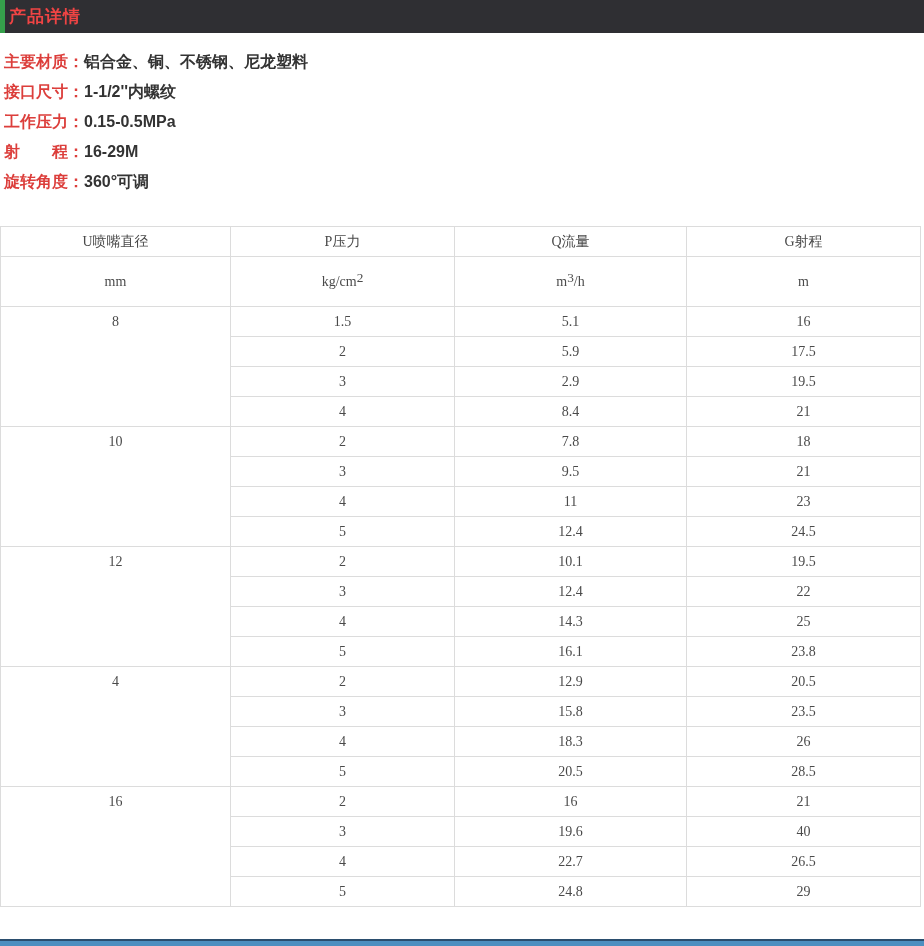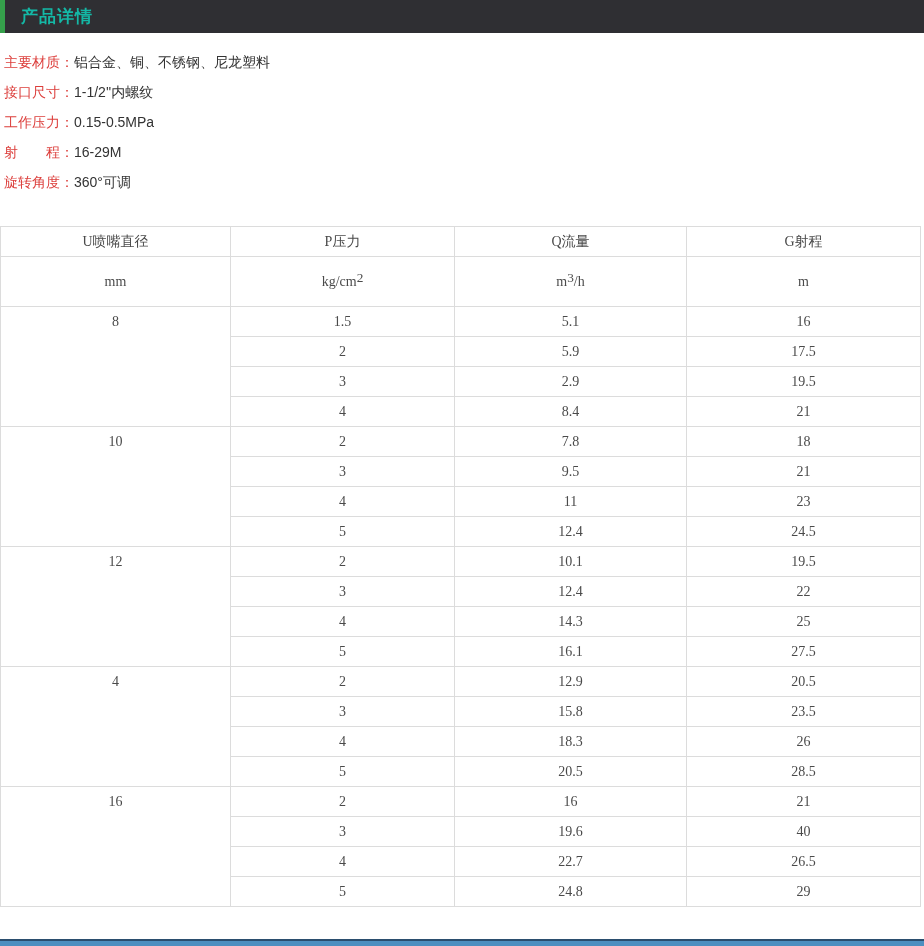--- a/index.html
+++ b/index.html
@@ -18,36 +18,37 @@
 
   
   .header-bar {
     height: 33px;
     background: #2f2f33;
     border-left: 5px solid #35a04b;
     display: flex;
     align-items: center;
   }
   .header-title {
-    color: #14b8a6;
+    color: #ef4444;
     font-size: 17px;
     font-weight: bold;
-    padding-left: 16px;
+    padding-left: 4px;
     letter-spacing: 1px;
   }
 
   
   .specs {
     padding: 14px 0 0 4px;
   }
   .spec-line {
     height: 30px;
     line-height: 30px;
-    font-size: 14px;
+    font-size: 16px;
     white-space: pre;
+    font-weight: bold;
   }
   .spec-label { color: #dc3e3b; }
   .spec-value { color: #333333; }
 
   
   table.spec-table {
     width: calc(100% - 3px);
     border-collapse: collapse;
     margin-top: 29px;
     table-layout: fixed;
@@ -178,21 +179,21 @@
           <td>22</td>
         </tr>
         <tr>
           <td>4</td>
           <td>14.3</td>
           <td>25</td>
         </tr>
         <tr>
           <td>5</td>
           <td>16.1</td>
-          <td>27.5</td>
+          <td>23.8</td>
         </tr>
         <tr>
           <td rowspan="4" class="diam">4</td>
           <td>2</td>
           <td>12.9</td>
           <td>20.5</td>
         </tr>
         <tr>
           <td>3</td>
           <td>15.8</td>

